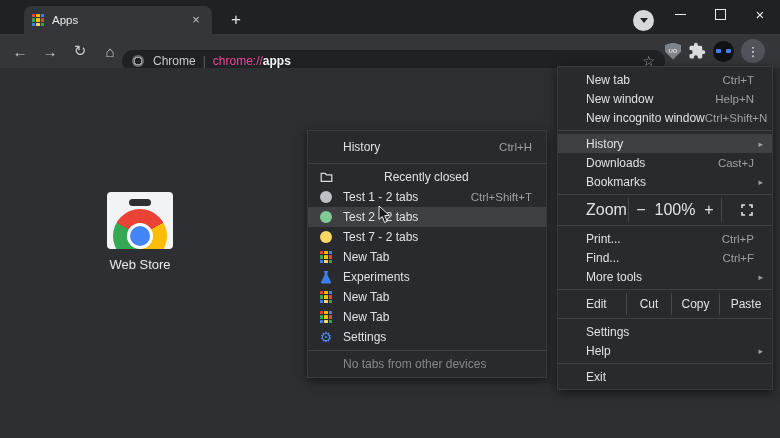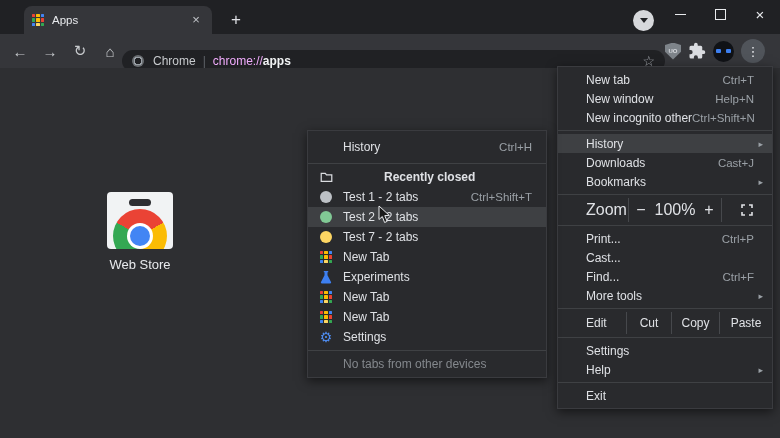--- a/index.html
+++ b/index.html
@@ -27,21 +27,21 @@
   .toolbar{position:absolute;left:0;top:34px;width:100%;height:34px;background:#35363a;}
   .navicons{position:absolute;left:10px;top:0;height:34px;display:flex;align-items:center;gap:10px;}
   .navbtn{width:20px;height:20px;display:flex;align-items:center;justify-content:center;
     color:#c7cacd;font-size:15px;}
   .omnibox{position:absolute;left:122px;top:16px;width:543px;height:22px;background:#202124;
     border-radius:11px;display:flex;align-items:center;padding:0 10px;box-sizing:border-box;}
   .site-icon{width:12px;height:12px;border-radius:50%;
     background:radial-gradient(circle at 50% 50%, #202124 0 3px, #9aa0a6 3px 4.5px, #6a6e72 4.5px);}
   .omni-site{color:#c7cacd;font-size:12px;margin-left:9px;}
   .omni-div{color:#5f6368;font-size:12px;margin:0 7px;}
-  .omni-scheme{color:#f0abfc;font-size:12px;}
+  .omni-scheme{color:#ec4899;font-size:12px;}
   .omni-page{color:#f1f3f4;font-size:12px;font-weight:bold;}
   .omni-star{position:absolute;right:10px;color:#a9adb2;font-size:14px;}
   .ext-icons{position:absolute;left:665px;top:0;height:34px;display:flex;align-items:center;gap:7px;}
   .shield{position:relative;width:16px;height:17px;background:#7e848a;
     clip-path:polygon(50% 0,100% 14%,100% 55%,50% 100%,0 55%,0 14%);
     display:flex;align-items:center;justify-content:center;}
   .shield span{color:#d7dade;font-size:6px;font-weight:bold;}
   .avatar{width:21px;height:21px;border-radius:50%;background:#101216;position:relative;overflow:hidden;}
   .avatar::before,.avatar::after{content:"";position:absolute;top:8px;width:5px;height:4px;background:#3d7ff0;border-radius:1px;}
   .avatar::before{left:3px;} .avatar::after{right:3px;}
@@ -84,21 +84,21 @@
   .editrow .cell{height:22px;display:flex;align-items:center;justify-content:center;border-left:1px solid #46484c;}
   .editrow .cell:first-child{border-left:none;justify-content:flex-start;padding-left:28px;}
 
   
   .submenu{left:307px;top:130px;width:240px;}
   .smi{height:20px;display:flex;align-items:center;font-size:12px;color:#dfe1e5;position:relative;}
   .smi .icon{width:14px;height:14px;margin-left:11px;display:flex;align-items:center;justify-content:center;flex:none;}
   .smi .lbl{margin-left:10px;flex:1;white-space:nowrap;}
   .smi .sc{padding-right:14px;color:#9aa0a6;font-size:11.5px;}
   .smi.hl{background:#3e4043;}
-  .smi.bold .lbl{font-weight:bold;padding-left:41px;}
+  .smi.bold .lbl{font-weight:normal;padding-left:41px;}
   .smi.muted{color:#84888d;}
   .smi.header{height:26px;}
   .smi.header .lbl{margin-left:0;padding-left:35px;}
   .dot{width:12px;height:12px;border-radius:50%;}
   .grid9{width:12px;height:12px;display:grid;grid-template-columns:repeat(3,1fr);gap:1px;}
   .grid9 i{border-radius:0.5px;}
   .g1{background:#ea4335}.g2{background:#fbbc04}.g3{background:#4285f4}
   .g4{background:#34a853}.g5{background:#fbbc04}.g6{background:#ea4335}
   .g7{background:#4285f4}.g8{background:#fdd663}.g9{background:#34a853}
   .gear{color:#4e8cf0;font-size:14px;line-height:1;}
@@ -181,21 +181,21 @@
   <div class="menu mainmenu">
     <div class="mi">
         <span class="lbl">New tab</span>
         <span class="sc">Ctrl+T</span>
       </div>
     <div class="mi">
         <span class="lbl">New window</span>
         <span class="sc">Help+N</span>
       </div>
     <div class="mi">
-        <span class="lbl">New incognito other</span>
+        <span class="lbl">New incognito window</span>
         <span class="sc">Ctrl+Shift+N</span>
       </div>
     <div class="sep"></div>
     <div class="mi hl">
         <span class="lbl">History</span>
         <span class="arrow">▸</span>
       </div>
     <div class="mi">
         <span class="lbl">Downloads</span>
         <span class="sc">Cast+J</span>
@@ -217,23 +217,20 @@
             <path fill="none" stroke="#dfe1e5" stroke-width="1.6" d="M1 4V1h3M8 1h3v3M11 8v3H8M4 11H1V8"></path>
           </svg>
       </span>
     </div>
     <div class="sep"></div>
     <div class="mi">
         <span class="lbl">Print...</span>
         <span class="sc">Ctrl+P</span>
       </div>
     <div class="mi">
-        <span class="lbl">Cast...</span>
-      </div>
-    <div class="mi">
         <span class="lbl">Find...</span>
         <span class="sc">Ctrl+F</span>
       </div>
     <div class="mi">
         <span class="lbl">More tools</span>
         <span class="arrow">▸</span>
       </div>
     <div class="sep"></div>
     <div class="editrow">
       <span class="cell">Edit</span>

